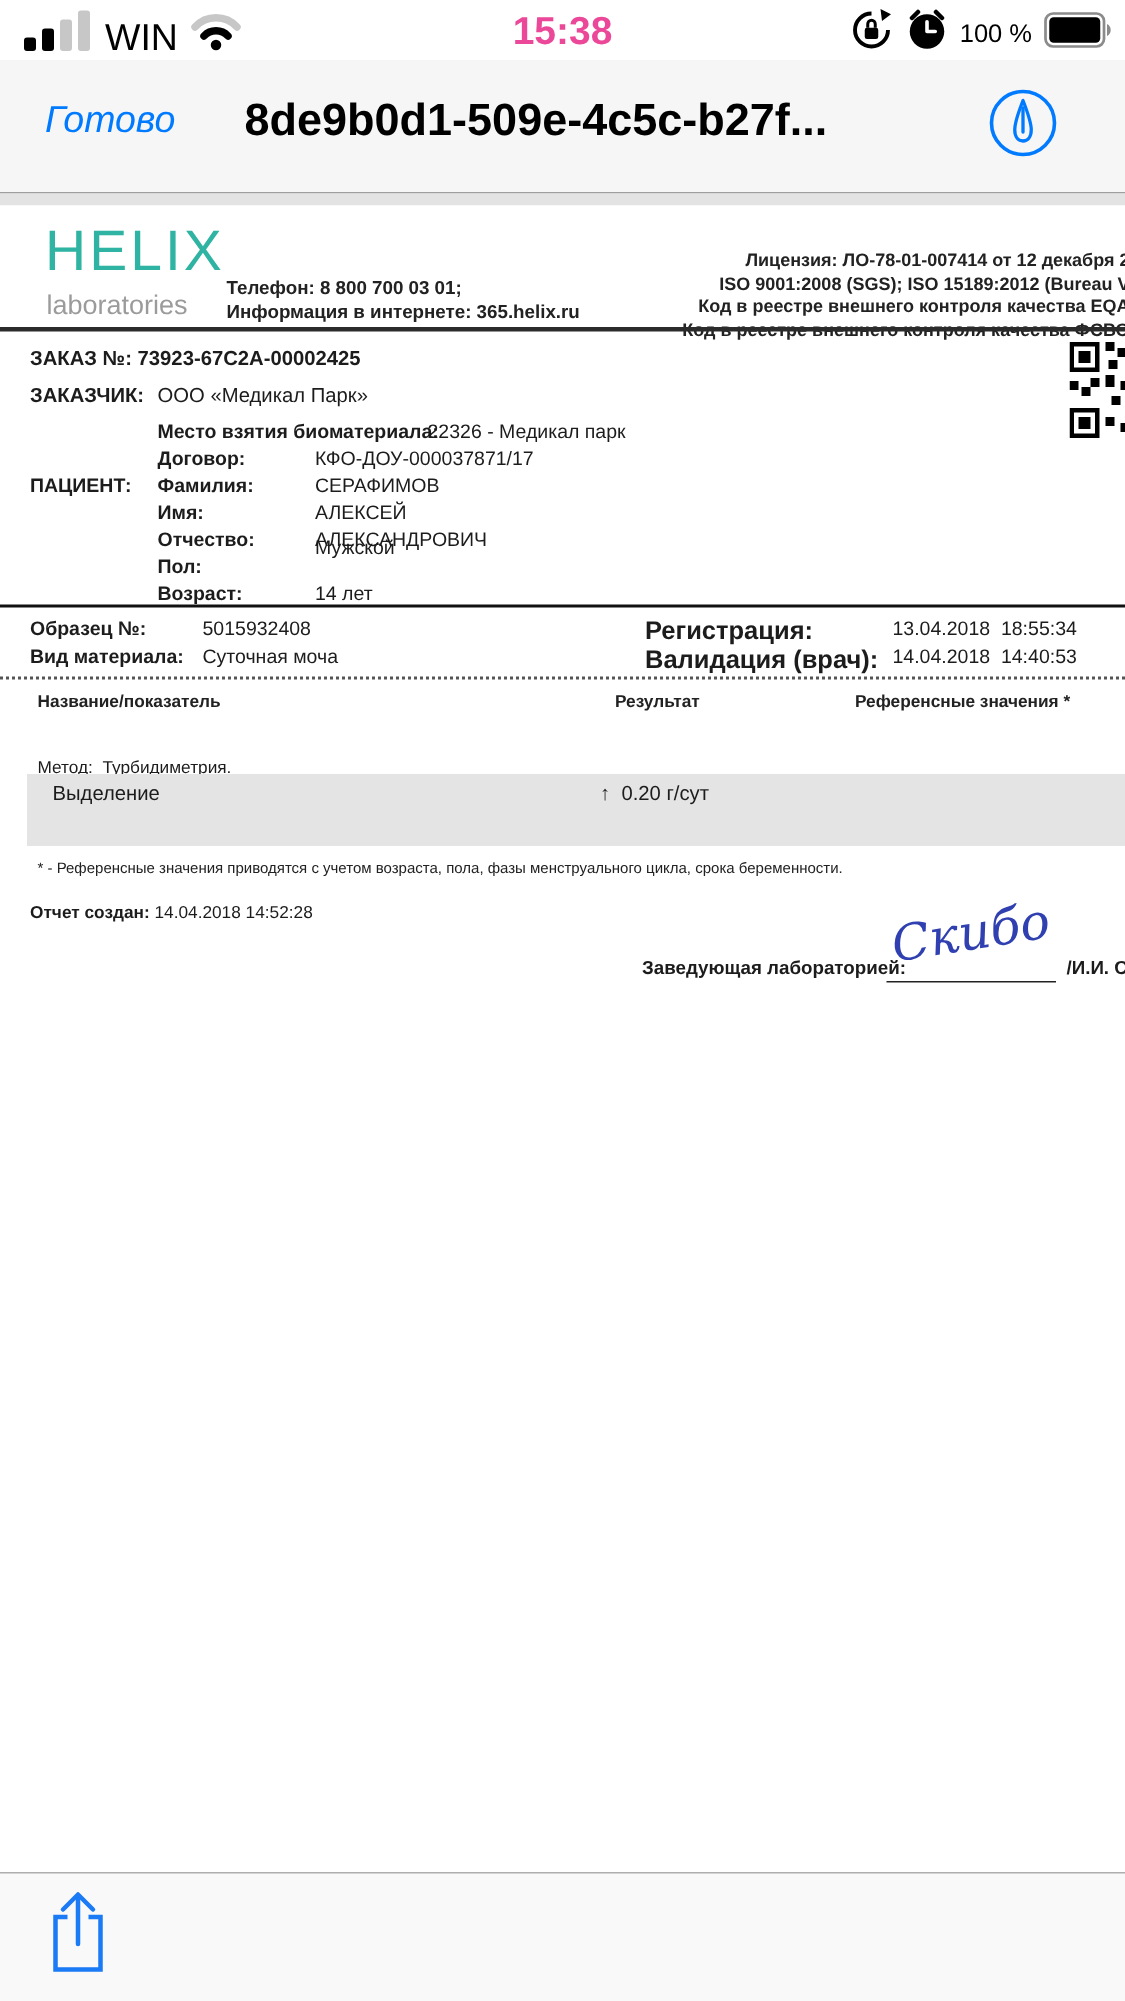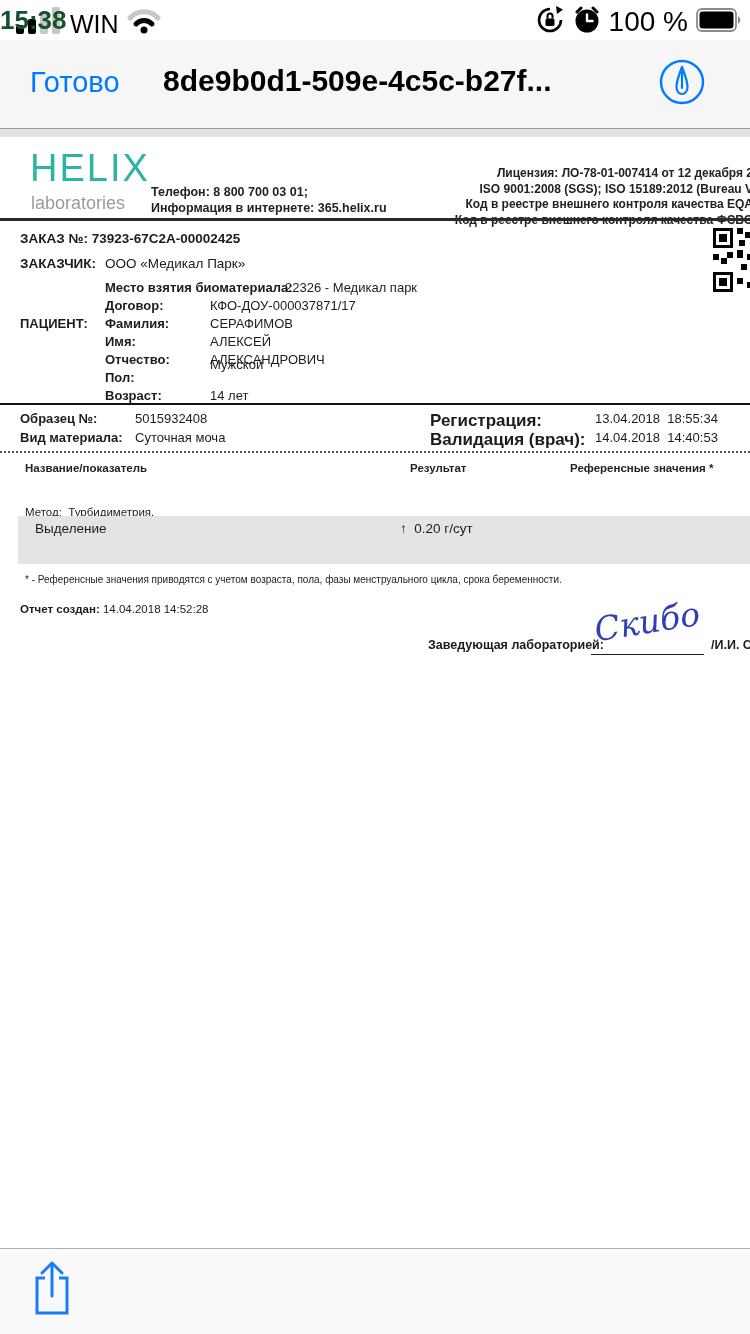--- a/index.html
+++ b/index.html
@@ -7,26 +7,26 @@
     width:750px;height:1334px;position:relative;overflow:hidden;
     background:#ffffff;
     font-family:"Liberation Sans", sans-serif;
     -webkit-font-smoothing:antialiased;
   }
   .abs{position:absolute;}
   
   .status-bar{top:0;left:0;width:750px;height:40px;background:#fff;}
   .status-left{top:6px;left:16px;display:flex;align-items:flex-end;gap:8px;}
   .carrier{font-size:25px;color:#000;line-height:28px;}
-  .status-time{top:5px;left:0;width:750px;text-align:left;font-size:26px;font-weight:600;color:#14532d;}
+  .status-time{top:5px;left:0;width:750px;text-align:center;font-size:26px;font-weight:600;color:#ec4899;}
   .status-right{top:5px;right:8px;display:flex;align-items:center;gap:8px;}
-  .battery-text{font-size:28px;color:#000;}
+  .battery-text{font-size:17px;color:#000;}
   
   .nav-bar{top:40px;left:0;width:750px;height:88px;background:#f6f6f6;border-bottom:1px solid #9e9e9e;}
-  .done-btn{top:66px;left:30px;font-size:29px;color:#007aff;}
+  .done-btn{top:66px;left:30px;font-size:25px;color:#007aff;font-style:italic;}
   .nav-title{top:64px;left:163px;width:480px;font-size:30px;font-weight:700;color:#000;white-space:nowrap;overflow:hidden;}
   .markup-btn{top:58px;left:658px;width:48px;height:48px;}
   .gray-strip{top:129px;left:0;width:750px;height:8px;background:#e3e3e3;}
   
   .page{top:137px;left:0;width:750px;height:1111px;background:#fff;overflow:hidden;color:#1c1c1c;}
   .logo-title{top:12px;left:30px;font-size:38px;letter-spacing:2px;color:#2fb3a2;line-height:38px;}
   .logo-sub{top:56px;left:31px;font-size:18px;color:#9b9b9b;line-height:20px;}
   .contacts{top:47px;left:151px;font-size:12.5px;font-weight:700;line-height:16px;color:#222;}
   .license{top:29px;right:-3px;text-align:right;font-size:12px;font-weight:600;line-height:15.5px;color:#222;white-space:nowrap;}
   .header-rule{top:81px;left:0;width:750px;height:3px;background:#2b2b2b;}

